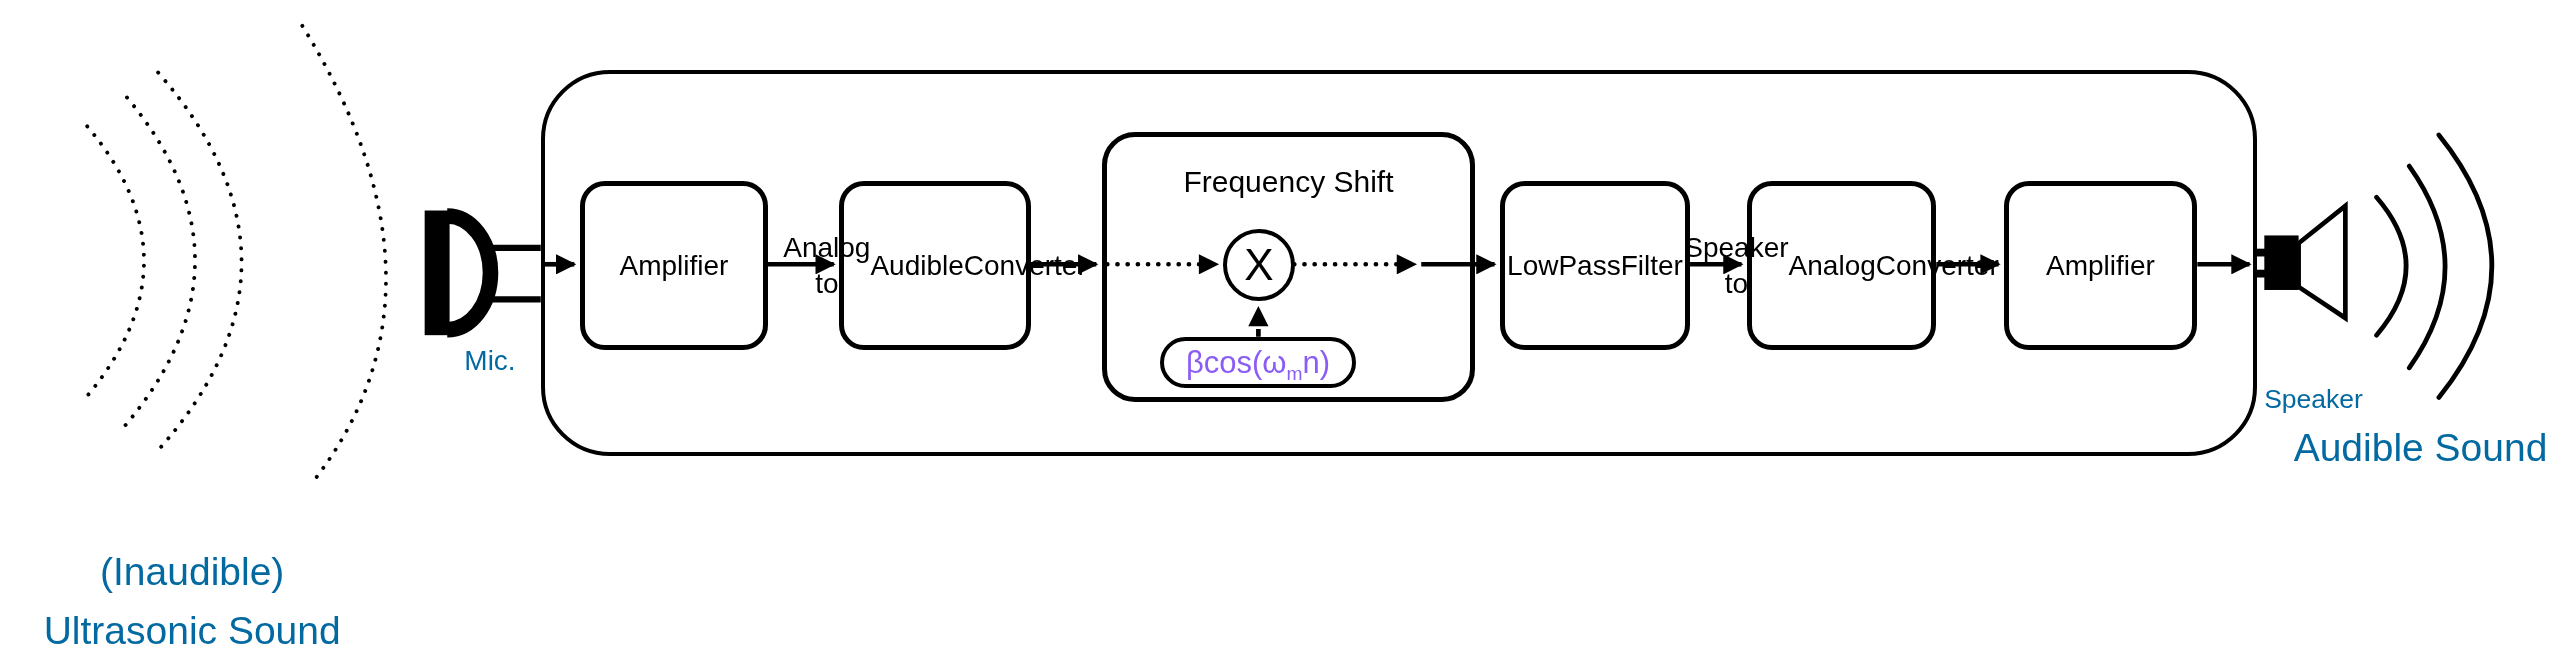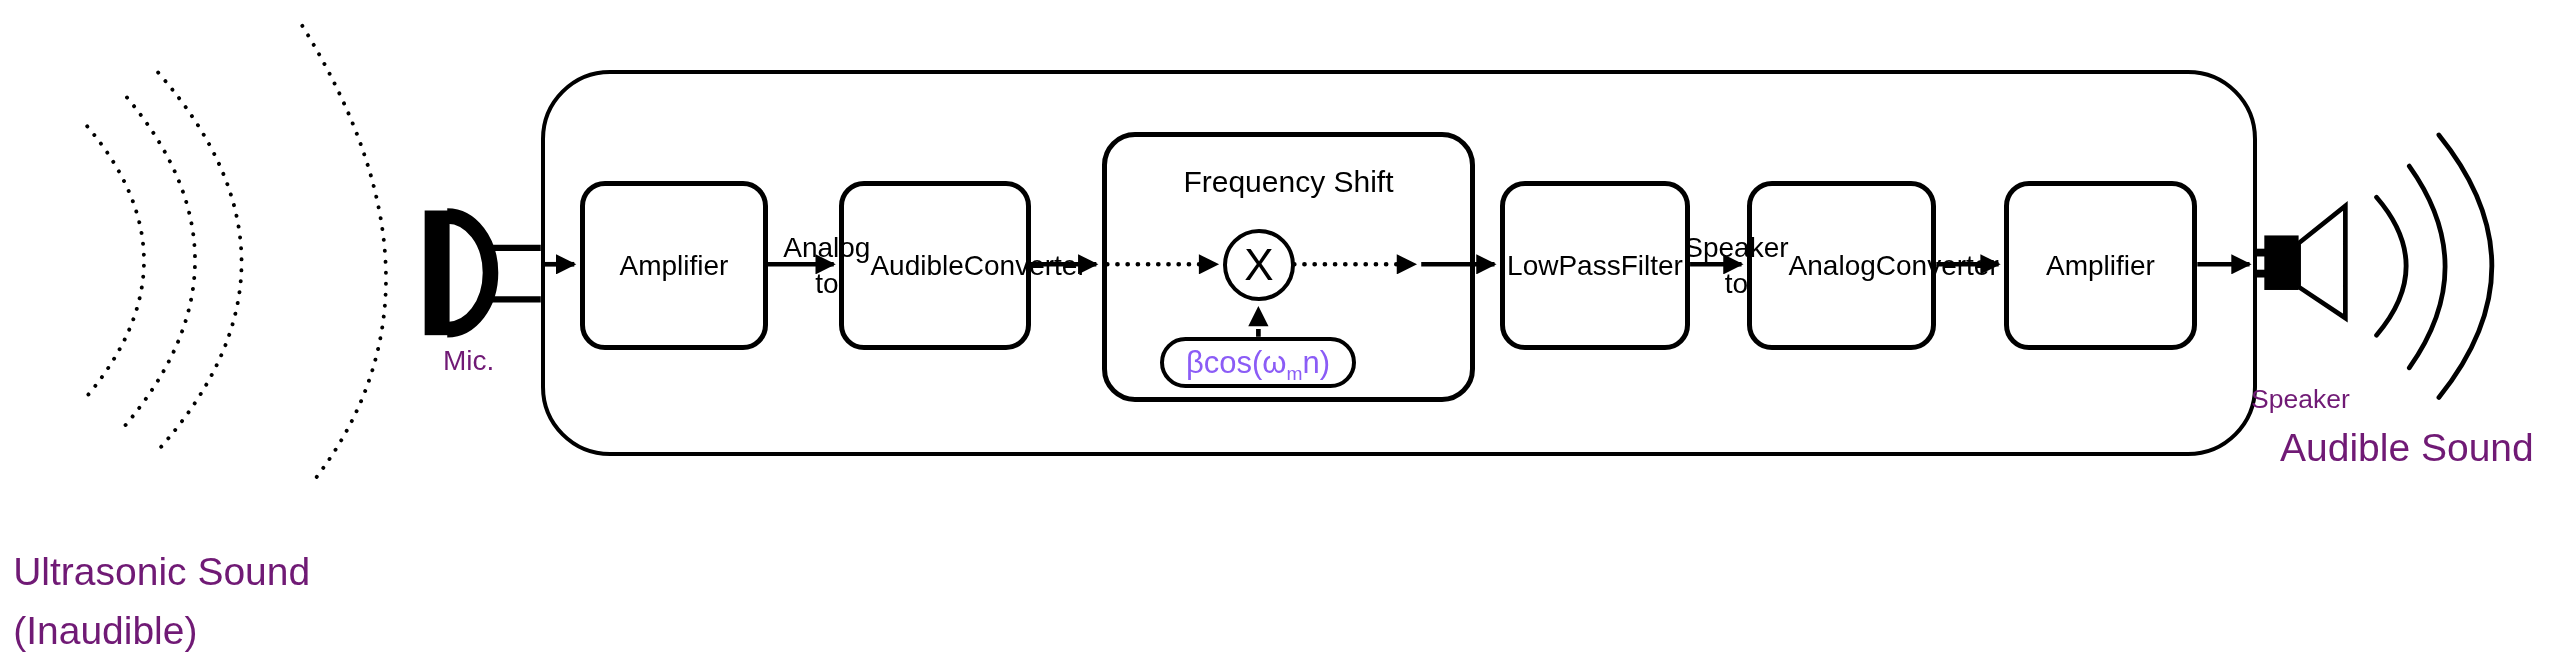--- a/index.html
+++ b/index.html
@@ -55,21 +55,21 @@
   .osc-pill{
     position:absolute;
     box-sizing:border-box;
     border:4.7px solid #000;border-radius:26px;
     background:#fff;
     display:flex;align-items:center;justify-content:center;
     font-size:31px;color:#8b5cf6;white-space:nowrap;
   }
   .osc-pill sub{font-size:0.62em;line-height:0;}
   .freelabel{
-    position:absolute;text-align:left;color:#701a75;
+    position:absolute;text-align:center;color:#0369a1;
   }
   .lbl-big{font-size:39px;line-height:1.5;margin-top:12px;}
   .lbl-mic{font-size:28px;}
   .lbl-speaker{font-size:26.5px;margin-top:47px;}
 </style>
 </head>
 <body>
 
 <div class="canvas">
 
@@ -159,22 +159,22 @@
     <span>Converter</span>
   </div>
 
   <div class="box" style="left:2004px;top:181px;width:193px;height:169px;">
     <span>Amplifier</span>
   </div>
 
   <div class="freelabel lbl-mic" style="left:443px;top:345px;width:94px;">Mic.</div>
 
   <div class="freelabel lbl-big" style="left:13.2px;top:531px;width:358px;">
+    <div>(Inaudible)</div>
     <div>Ultrasonic Sound</div>
-    <div>(Inaudible)</div>
   </div>
 
   <div class="freelabel lbl-speaker" style="left:2251px;top:337px;width:125px;">Speaker</div>
 
   <div class="freelabel lbl-big" style="left:2280px;top:407px;width:281px;">Audible Sound</div>
 
 </div>
 
 
 </body></html>

